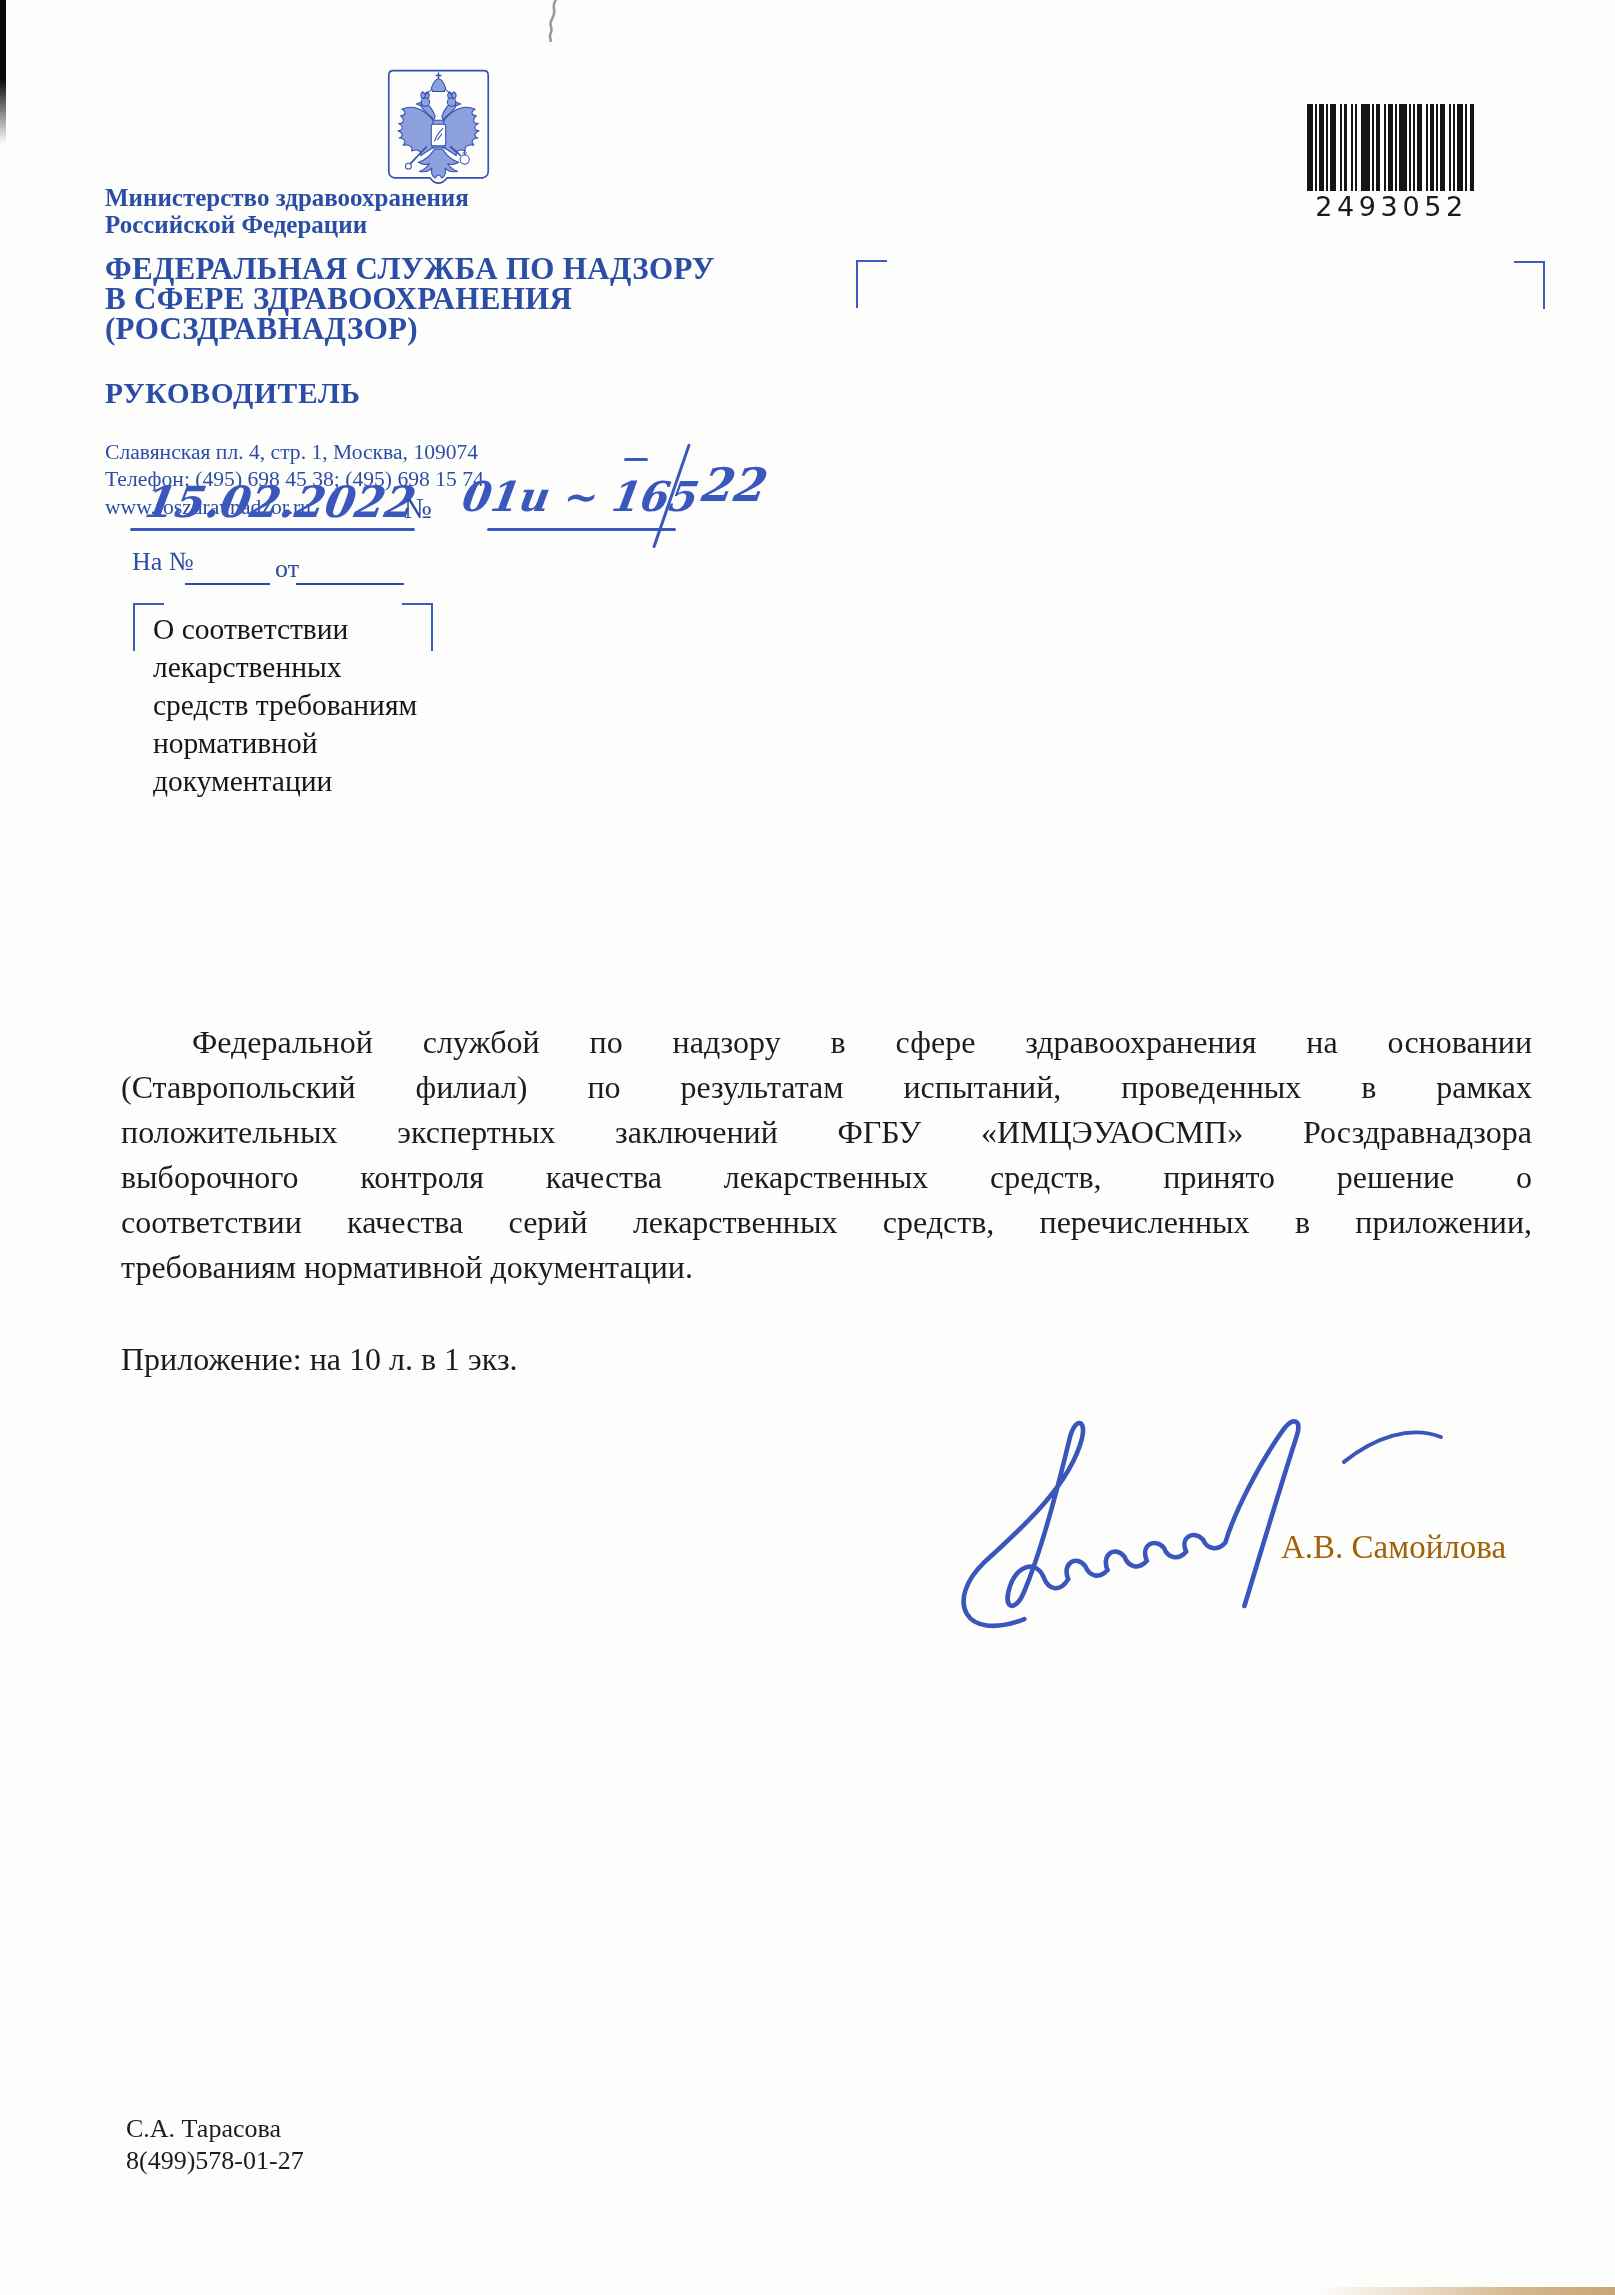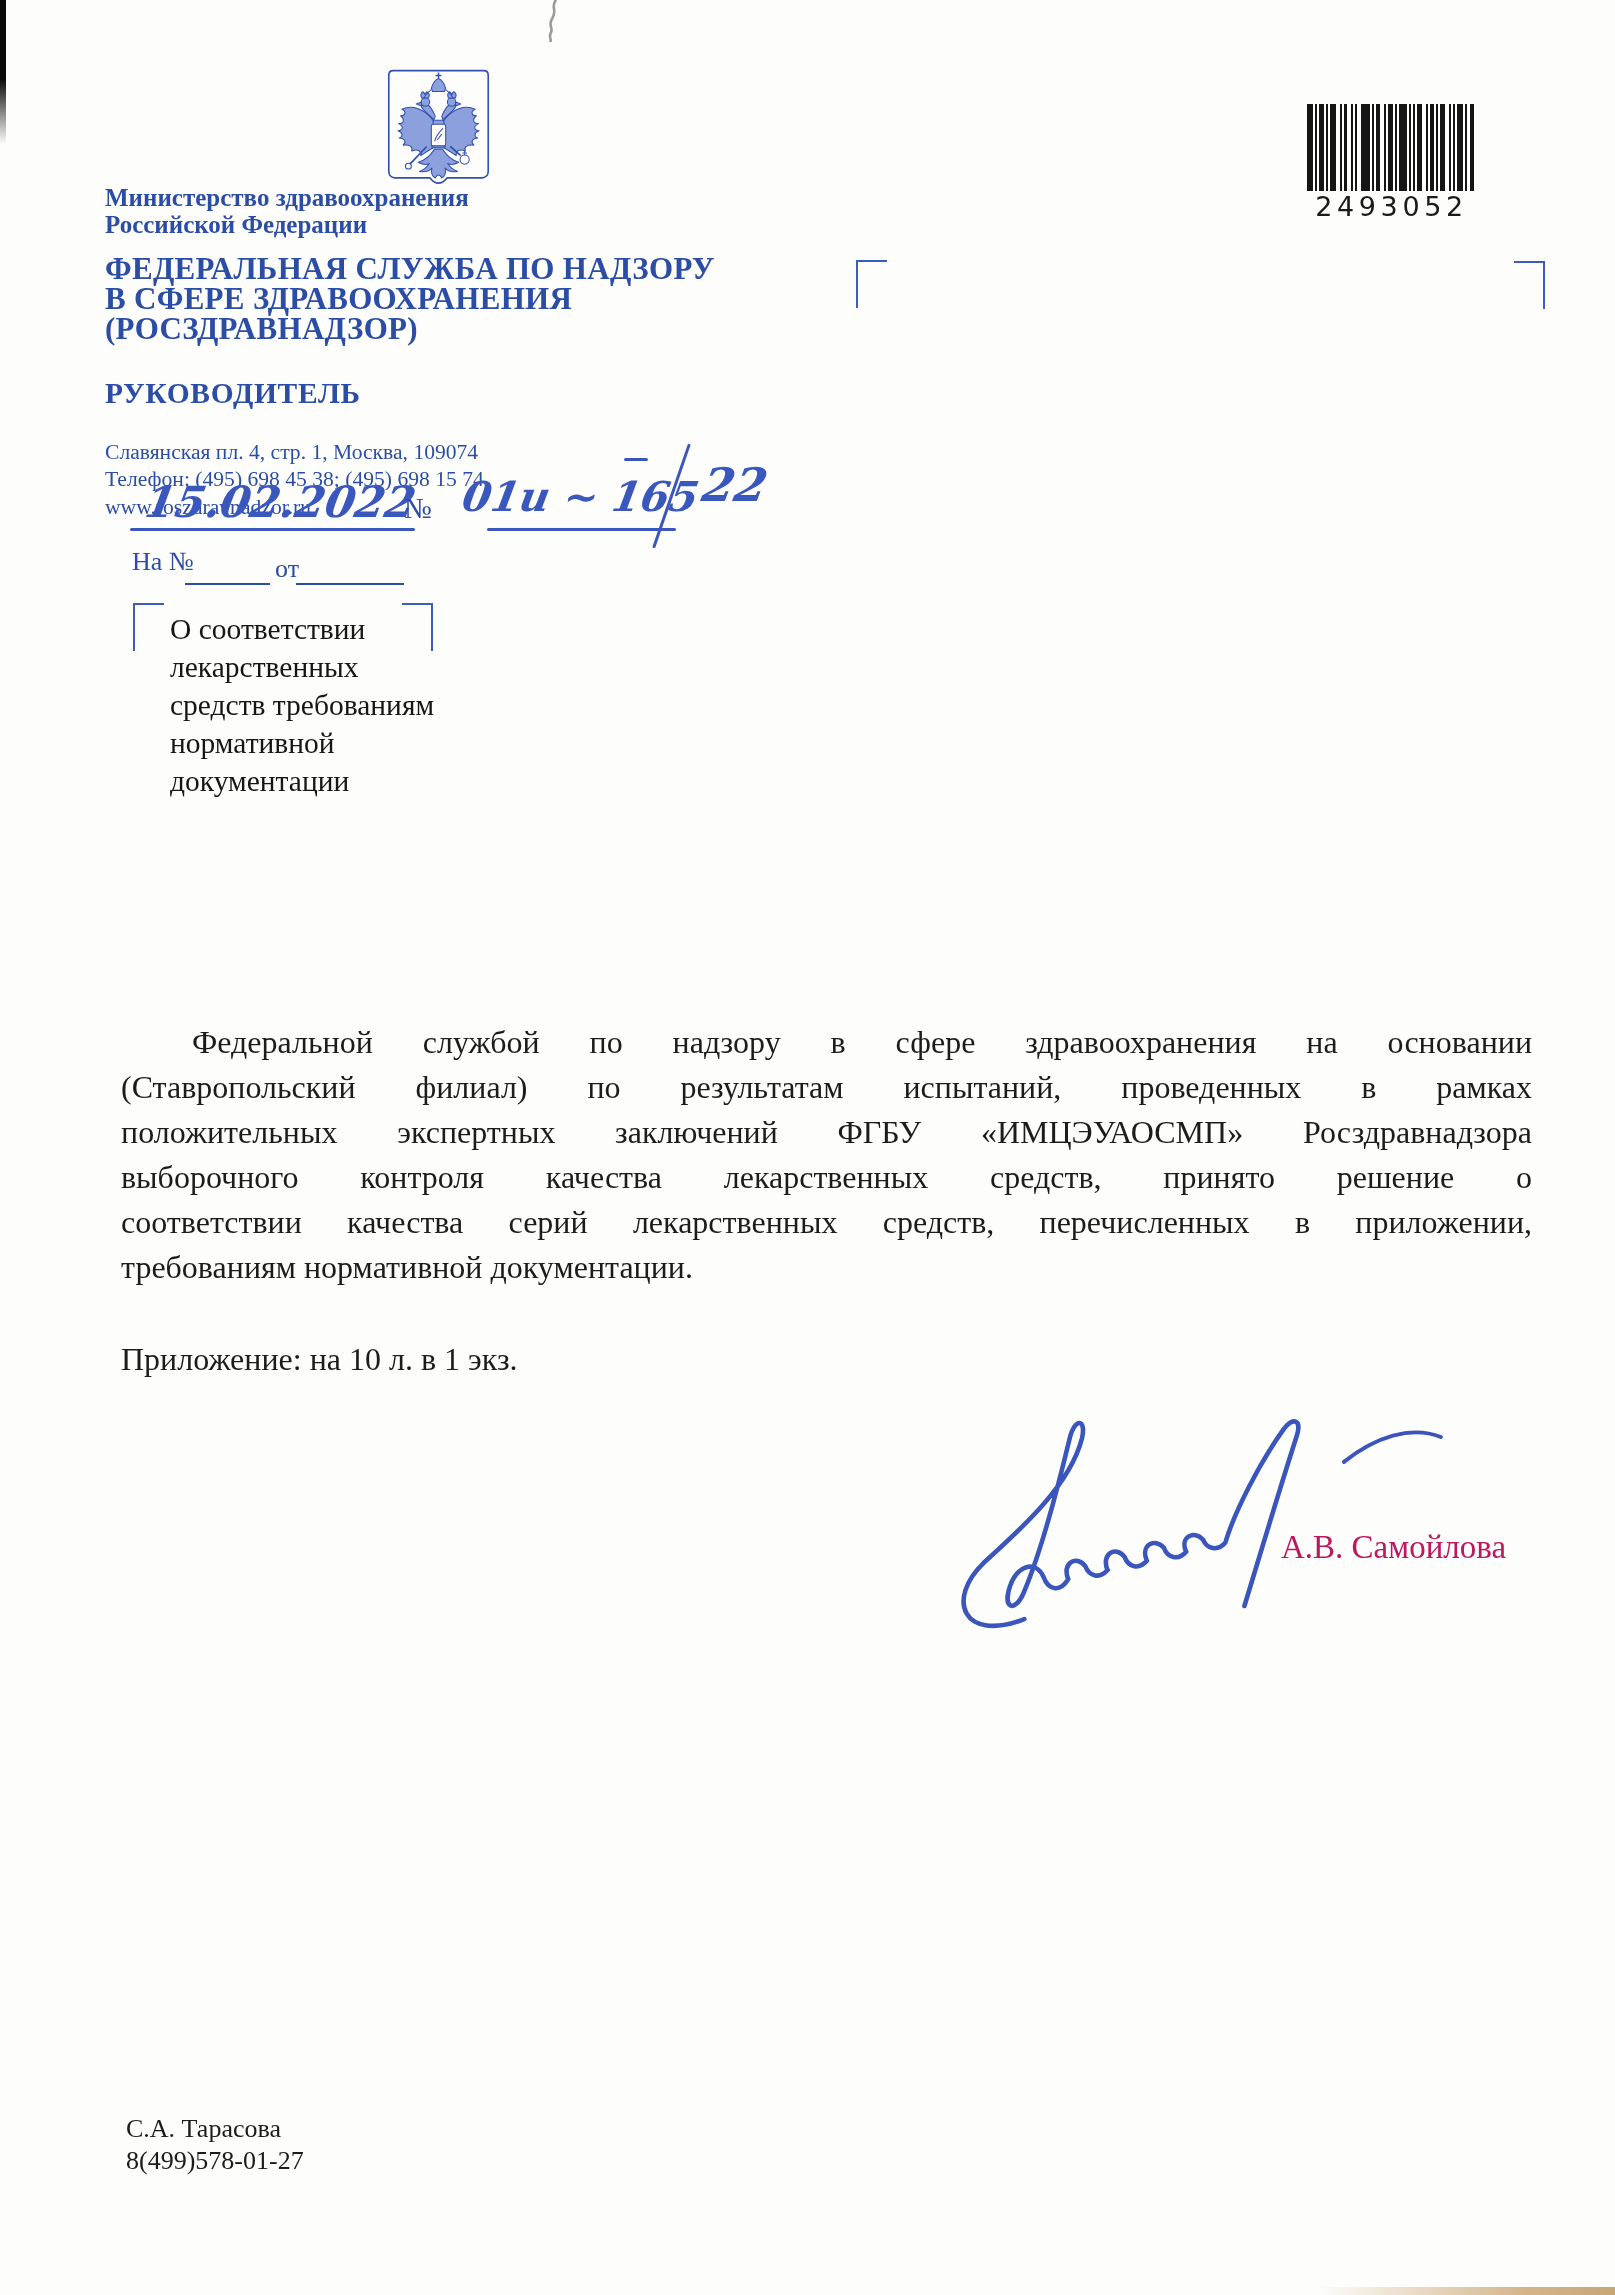--- a/index.html
+++ b/index.html
@@ -51,21 +51,21 @@
   .barcode-num{text-align:center;font-family:"DejaVu Sans",sans-serif;
     font-size:27px;letter-spacing:4.6px;color:#1b1b1b;margin-top:0px;}
 
   
   .body-text{left:121px;top:1020px;width:1411px;font-size:32px;line-height:45px;color:#1c1c1c;}
   .jline{text-align:justify;text-align-last:justify;}
   .jline.first{padding-left:71px;}
   .jline.last{text-align:left;text-align-last:left;}
   .attachment{left:121px;top:1341px;font-size:32px;color:#1c1c1c;}
 
-  .sig-name{left:1281px;top:1529px;font-size:33px;color:#be185d;white-space:nowrap;}
+  .sig-name{left:1281px;top:1529px;font-size:33px;color:#a16207;white-space:nowrap;}
   .footer{left:126px;top:2113px;font-size:26px;line-height:32px;color:#1c1c1c;}
 </style>
 </head>
 <body>
 
 <div class="page">
 
   <div class="abs edge-left"></div>
   <div class="abs edge-bottom"></div>
   <svg class="abs" style="left:536px;top:0px" width="30" height="42" viewBox="0 0 46 64">
@@ -127,21 +127,21 @@
   <div class="abs ink-line" style="left:130px;top:528px;width:285px;height:3.3px;"></div>
   <div class="abs ink-line" style="left:487px;top:528px;width:189px;height:3.3px;"></div>
 
   <div class="abs reply-row" style="left:132px;top:547px;">На №</div>
   <div class="abs print-underline" style="left:185px;top:583px;width:85px;"></div>
   <div class="abs reply-row" style="left:275px;top:554px;">от</div>
   <div class="abs print-underline" style="left:296px;top:583px;width:108px;"></div>
 
   <div class="abs corner tl" style="left:133px;top:603px;"></div>
   <div class="abs corner tr" style="left:402px;top:603px;"></div>
-  <div class="abs subject" style="left:153px;top:610px;width:282px;margin-left:17px;">
+  <div class="abs subject" style="left:153px;top:610px;width:282px;">
     <div>О соответствии лекарственных</div>
     <div>средств требованиям</div>
     <div>нормативной документации</div>
   </div>
 
   <div class="abs barcode-box">
     <div class="bars" id="bars">
         <div class="b" style="flex-grow: 3;"></div>
         <div style="flex-grow: 1;"></div>
         <div class="b" style="flex-grow: 1;"></div>

